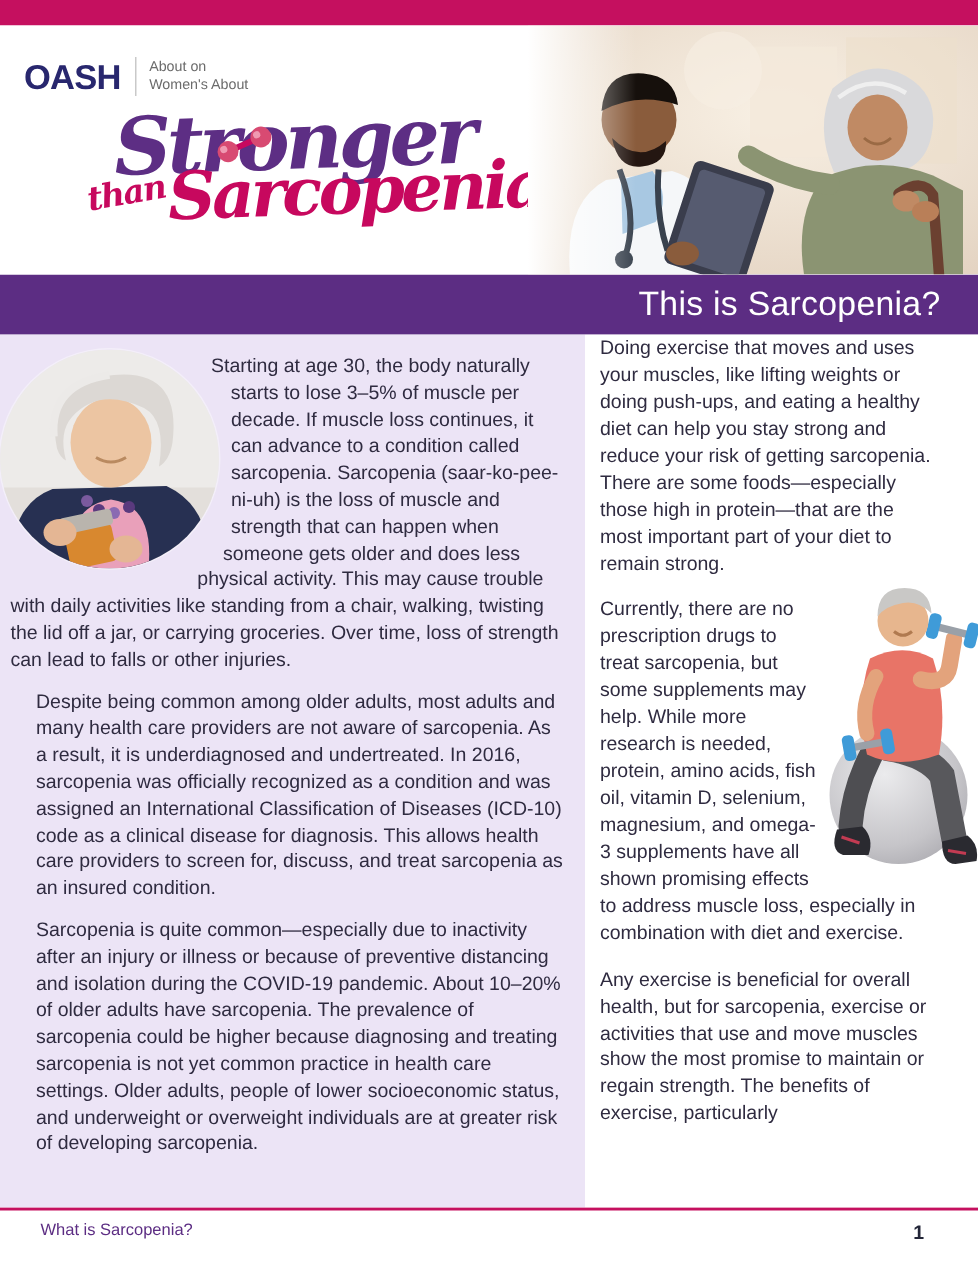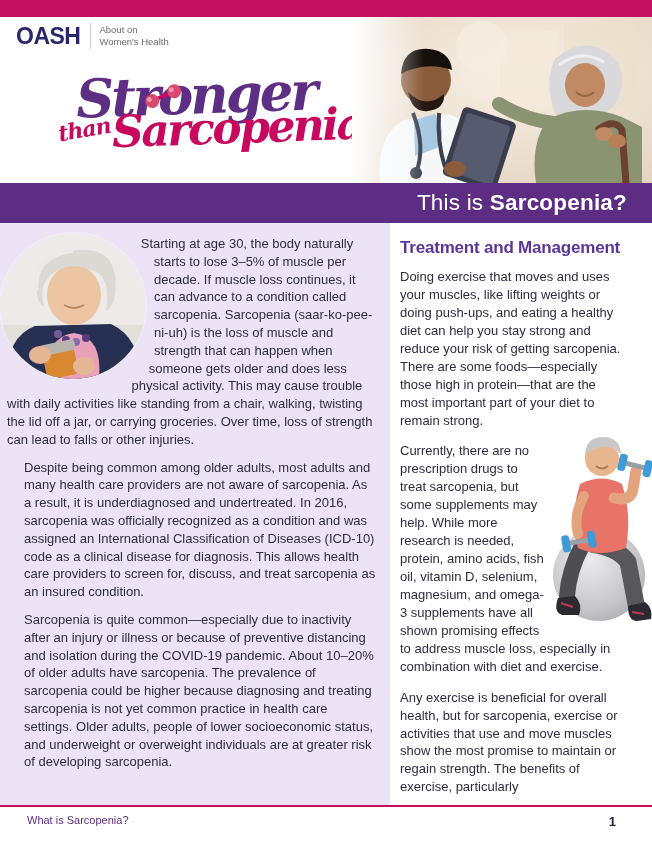--- a/index.html
+++ b/index.html
@@ -8,41 +8,41 @@
   .page {
     position: relative; width: 652px; height: 844px; margin: 0 auto;
     background: #ffffff; overflow: hidden;
     font-family: "Liberation Sans", sans-serif; color: #2f2b40;
   }
   
   .topbar { height: 17px; background: #c5105f; }
 
   
   header { position: relative; height: 166px; background: #fff; }
-  .logo-block { position: absolute; left: 16px; top: 6px; display: flex; align-items: center; }
+  .logo-block { position: absolute; left: 16px; top: 21px; display: flex; align-items: center; }
   .logo-acronym { font-size: 23px; font-weight: bold; letter-spacing: -0.5px; color: #28276e; line-height: 1; }
   .logo-divider { width: 1px; height: 26px; background: #c9c9c9; margin: 0 8px 0 10px; }
   .logo-office { font-size: 9.5px; line-height: 1.25; color: #6b6b6b; }
 
   .brand { position: absolute; left: 58px; top: 50px; width: 345px; }
   .brand-line1 { display: block; margin-left: 18px; font-family: "DejaVu Serif", serif; font-style: italic; font-weight: bold;
       font-size: 53px; line-height: 1; letter-spacing: -3px; color: #5d2e84; transform: rotate(-2deg); }
   .brand-line2 { display: flex; align-items: flex-end; margin-top: -14px; }
   .brand-than { font-family: "DejaVu Serif", serif; font-style: italic; font-weight: bold; font-size: 22px; color: #c7085e;
       transform: rotate(-10deg); margin: 0 2px 8px 0; letter-spacing: -1px; }
   .brand-sarc { font-family: "DejaVu Serif", serif; font-style: italic; font-weight: bold; font-size: 44px; line-height: 1;
       letter-spacing: -2.5px; color: #c7085e; transform: rotate(-2deg); }
   .dumbbell { position: absolute; left: 86px; top: 20px; transform: rotate(-24deg); }
 
   .header-photo { position: absolute; right: 0; top: 0; width: 300px; height: 166px; overflow: hidden; }
 
   
   .banner { height: 40px; background: #5c2d83; color: #ffffff; text-align: right;
       font-size: 22.5px; line-height: 40px; padding-right: 25px; letter-spacing: 0.2px; }
-  .banner strong { font-weight: bold; }
+  .banner strong { font-weight: normal; }
 
   
   main { display: flex; height: 582px; overflow: hidden; }
   .col-left { width: 390px; background: #ece4f6; padding: 12px 12px 0 7px; }
   .col-left p { font-size: 13px; line-height: 1.37; margin-bottom: 10px; color: #2f2b40; }
   .col-left p.indented { margin-left: 17px; margin-right: 2px; }
   .jar-photo { float: left; width: 146px; height: 146px; border-radius: 50%; overflow: hidden;
       shape-outside: circle(50%); shape-margin: 9px; margin: -2px 8px 8px -7px;
       box-shadow: 0 0 0 1px rgba(255,255,255,0.4); }
   .col-right { flex: 1; background: #ffffff; padding: 0 28px 0 10px; }
@@ -62,21 +62,21 @@
 <div class="page">
 
   <div class="topbar"></div>
 
   <header>
     <div class="logo-block">
       <span class="logo-acronym">OASH</span>
       <span class="logo-divider"></span>
       <span class="logo-office">
         <span>About on</span><br>
-        <span>Women's Health</span>
+        <span>Women's About</span>
       </span>
     </div>
 
     <div class="brand">
       <span class="brand-line1">Stronger</span>
       <span class="dumbbell">
         <svg width="40" height="18" viewBox="0 0 40 18">
           <rect x="11" y="7" width="18" height="4" rx="2" fill="#c7085e"></rect>
           <circle cx="8" cy="9" r="7" fill="#d84a72"></circle>
           <circle cx="32" cy="9" r="7" fill="#d84a72"></circle>
@@ -162,21 +162,20 @@
           <ellipse cx="40" cy="122" rx="11" ry="9" fill="#e4b694"></ellipse>
           <ellipse cx="84" cy="133" rx="11" ry="9" fill="#e4b694"></ellipse>
         </svg>
       </div>
       <p>Starting at age 30, the body naturally starts to lose 3–5% of muscle per decade. If muscle loss continues, it can advance to a condition called sarcopenia. Sarcopenia (saar-ko-pee-ni-uh) is the loss of muscle and strength that can happen when someone gets older and does less physical activity. This may cause trouble with daily activities like standing from a chair, walking, twisting the lid off a jar, or carrying groceries. Over time, loss of strength can lead to falls or other injuries.</p>
       <p class="indented">Despite being common among older adults, most adults and many health care providers are not aware of sarcopenia. As a result, it is underdiagnosed and undertreated. In 2016, sarcopenia was officially recognized as a condition and was assigned an International Classification of Diseases (ICD-10) code as a clinical disease for diagnosis. This allows health care providers to screen for, discuss, and treat sarcopenia as an insured condition.</p>
       <p class="indented">Sarcopenia is quite common—especially due to inactivity after an injury or illness or because of preventive distancing and isolation during the COVID-19 pandemic. About 10–20% of older adults have sarcopenia. The prevalence of sarcopenia could be higher because diagnosing and treating sarcopenia is not yet common practice in health care settings. Older adults, people of lower socioeconomic status, and underweight or overweight individuals are at greater risk of developing sarcopenia.</p>
     </section>
 
     <section class="col-right">
-      <h2>Treatment and Management</h2>
       <p>Doing exercise that moves and uses your muscles, like lifting weights or doing push-ups, and eating a healthy diet can help you stay strong and reduce your risk of getting sarcopenia. There are some foods—especially those high in protein—that are the most important part of your diet to remain strong.</p>
       <div class="ball-photo">
         <svg width="100" height="198" viewBox="0 0 100 198">
           <defs>
             <radialGradient id="ballg" cx="0.4" cy="0.35" r="0.8">
               <stop offset="0" stop-color="#ebebed"></stop>
                 <stop offset="0.65" stop-color="#c6c5c9"></stop>
                 <stop offset="1" stop-color="#a5a4aa"></stop>
             </radialGradient>
           </defs>

